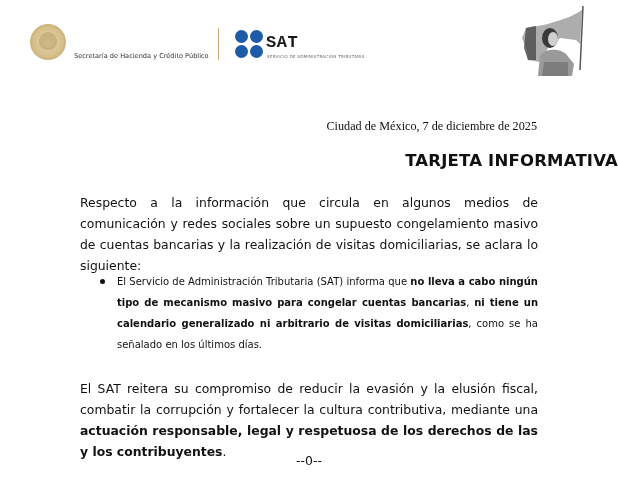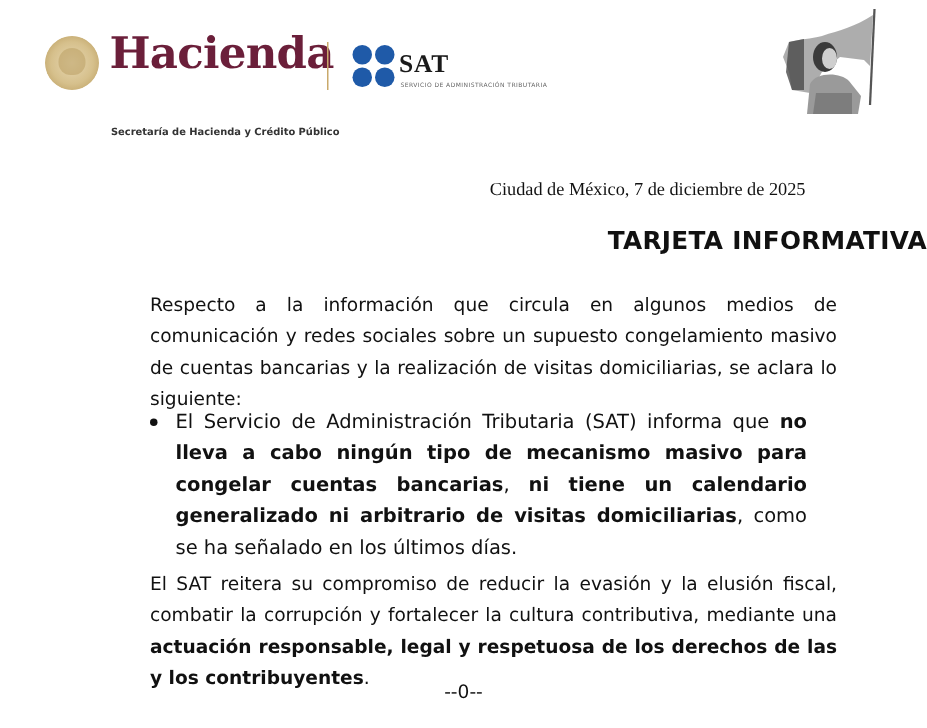--- a/index.html
+++ b/index.html
@@ -20,35 +20,35 @@
       background: #b99e62; opacity: 0.55;
     }
     .hacienda-word {
       position: absolute; left: 73px; top: 19px;
       font-family: "DejaVu Serif", "Liberation Serif", serif;
       font-weight: bold; font-size: 29px; letter-spacing: -0.5px;
       color: #6b1f3a; line-height: 32px;
     }
     .hacienda-sub {
       position: absolute; left: 74px; top: 52px;
-      font-family: "DejaVu Sans", sans-serif; font-weight: bold;
-      font-size: 6.6px; color: #333333; white-space: nowrap; margin-top: 32px;
+      font-family: "DejaVu Sans", sans-serif; font-weight: normal;
+      font-size: 6.6px; color: #333333; white-space: nowrap;
     }
     .divider {
       position: absolute; left: 218px; top: 28px; width: 1px; height: 32px;
       background: #c9a96b;
     }
     .sat-dots { position: absolute; left: 235px; top: 30px; width: 28px; height: 28px; }
     .sat-dots span {
       position: absolute; width: 13px; height: 13px; border-radius: 50%;
       background: #1f5aa8;
     }
     .sat-word {
       position: absolute; left: 266px; top: 34px;
-      font-family: Liberation Serif, serif; font-weight: bold;
+      font-family: Liberation Mono, monospace; font-weight: bold;
       font-size: 17px; letter-spacing: 0.5px; color: #1a1a1a; line-height: 18px;
     }
     .sat-sub {
       position: absolute; left: 267px; top: 54px;
       font-family: "DejaVu Sans", sans-serif; font-size: 4px; color: #666666;
       letter-spacing: 0.3px; white-space: nowrap;
     }
     .heroine {
       position: absolute; left: 520px; top: 4px; width: 70px; height: 72px;
     }
@@ -59,49 +59,47 @@
     .title {
       position: absolute; left: 0; width: 618px; top: 151px; text-align: right;
       font-weight: bold; font-size: 16.5px; letter-spacing: 0.2px;
       padding-left: 16px; box-sizing: border-box;
     }
     .title span { margin-left: -36px; }
     .para {
       position: absolute; left: 80px; width: 458px;
       font-size: 12.4px; line-height: 21px; text-align: justify;
       text-align-last: left;
-      margin-left: 20px;
     }
     .p1 { top: 192px; }
     .bullet-wrap { position: absolute; left: 80px; top: 271px; width: 458px; }
     .bullet-dot {
       position: absolute; left: 20px; top: 8px; width: 5px; height: 5px;
       border-radius: 50%; background: #111111;
     }
     .bullet-text {
       position: absolute; left: 37px; width: 421px;
-      font-size: 13px; line-height: 21px; text-align: justify;
+      font-size: 10px; line-height: 21px; text-align: justify;
       text-align-last: left;
     }
     .p2 { top: 378px; }
     .closing {
       position: absolute; left: 0; width: 618px; top: 453px; text-align: center;
       font-size: 12.4px;
     }
     .closing span { margin-left: 0; }
     b { font-weight: bold; }
   </style>
 </head>
 <body>
 
 <div class="header">
   <div class="seal">
     <div class="seal-inner"></div>
   </div>
-  <div class="hacienda-word">Hacienda</div>
   <div class="hacienda-sub">Secretaría de Hacienda y Crédito Público</div>
   <div class="divider"></div>
   <div class="sat-dots">
     <span style="left:0;top:0"></span>
     <span style="left:15px;top:0"></span>
     <span style="left:0;top:15px"></span>
     <span style="left:15px;top:15px"></span>
   </div>
   <div class="sat-word">SAT</div>
   <div class="sat-sub">SERVICIO DE ADMINISTRACIÓN TRIBUTARIA</div>

